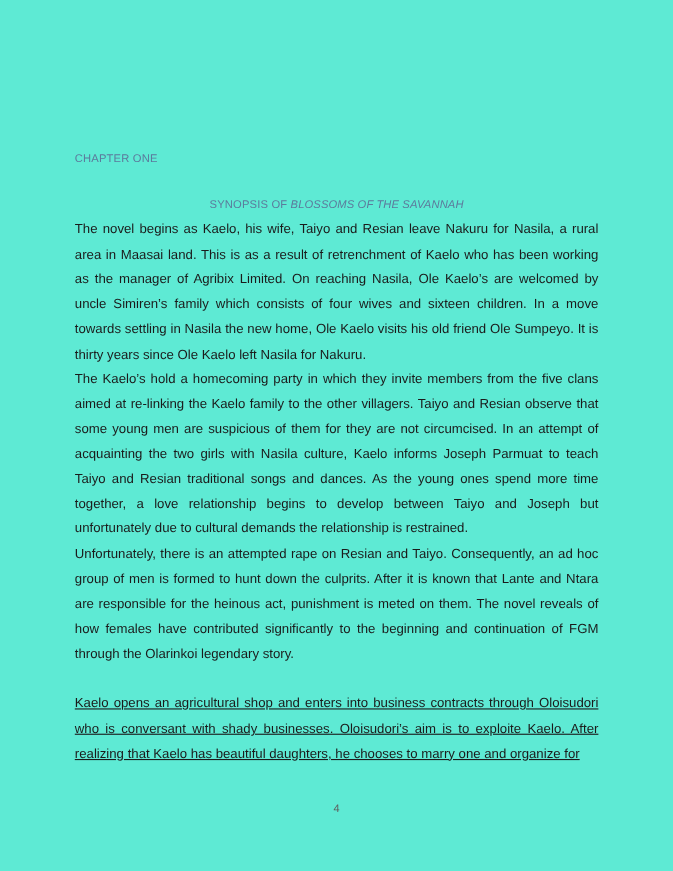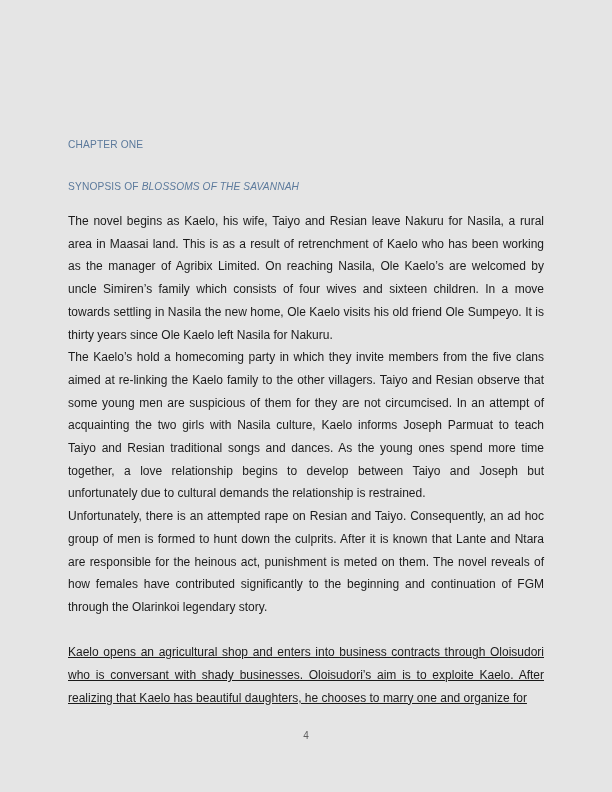--- a/index.html
+++ b/index.html
@@ -4,42 +4,42 @@
 <style>
   html, body {
     margin: 0;
     padding: 0;
     background: #ffffff;
   }
   .page {
     position: relative;
     width: 612px;
     height: 792px;
-    background: #e5e5e5;
+    background: #5eead4;
     overflow: hidden;
     font-family: "Liberation Sans", sans-serif;
     -webkit-font-smoothing: antialiased;
   }
   .content {
     position: absolute;
     left: 68px;
     top: 138px;
     width: 476px;
   }
   .heading {
     color: #5c7a9c;
     font-size: 10.2px;
     letter-spacing: 0.15px;
     line-height: 14px;
     margin: 0;
     white-space: nowrap;
   }
   .heading-chapter { margin-bottom: 28px; }
   .heading-synopsis-summaries { margin-bottom: 46px; }
-  .heading-synopsis-title { margin-bottom: 16px; }
+  .heading-synopsis-title { margin-bottom: 3px; text-align: center; }
   .heading-synopsis-title .book-title {
     font-style: italic;
     letter-spacing: 0.1px;
   }
   .body-block {
     color: #1b1b1b;
     font-size: 12px;
     line-height: 22.7px;
     text-align: justify;
     text-justify: inter-word;

